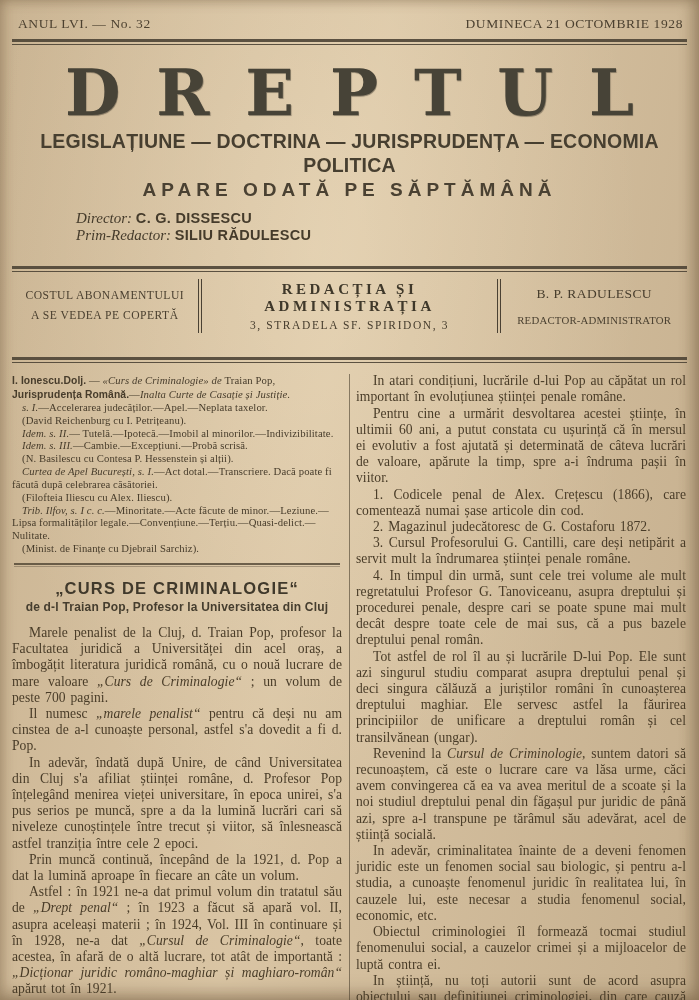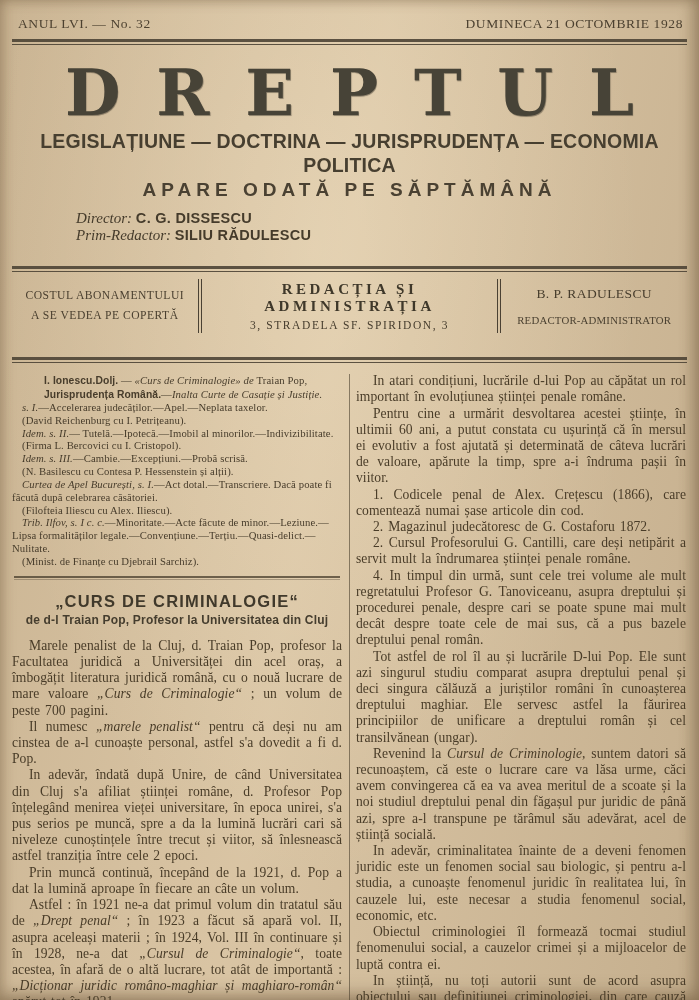--- a/index.html
+++ b/index.html
@@ -43,21 +43,21 @@
   .info-right{width:27.5%;}
   .info-right .l1{font-size:13.5px;letter-spacing:.4px;color:#473d2d;}
   .info-right .l2{font-size:10.8px;letter-spacing:.2px;margin-top:12px;color:#4b4131;}
   
   .columns{display:flex;margin-top:9px;align-items:stretch;}
   .col{width:330px;}
   .col-divider{width:1px;background:rgba(74,63,45,.6);margin:2px 6px 0 7px;}
   
   .toc{padding-top:2px;}
   .toc p{margin:0;font-size:10.7px;line-height:1.2;letter-spacing:.1px;color:#473c2b;text-indent:10px;}
-  .toc p.flush{text-indent:0;margin-left:32px;}
+  .toc p.flush{text-indent:0;}
   .seg-b{font-family:"Liberation Sans","DejaVu Sans",sans-serif;font-weight:bold;font-size:10.3px;}
   .seg-i{font-style:italic;}
   .toc-rule{margin:8px 2px 2px;height:1px;border-top:2px solid rgba(72,61,44,.75);border-bottom:1px solid rgba(72,61,44,.35);}
   
   .article-title{margin:12px 0 1px;text-align:center;font-family:"Liberation Sans","DejaVu Sans",sans-serif;
     font-weight:bold;font-size:16.5px;letter-spacing:1.2px;color:#40392b;}
   .article-byline{margin:2px 0 11px;text-align:center;font-family:"Liberation Sans","DejaVu Sans",sans-serif;
     font-weight:bold;font-size:12px;letter-spacing:.2px;color:#453d2e;}
   
   .para{margin:0;font-size:13.6px;line-height:16.2px;text-align:justify;text-indent:17px;
@@ -114,21 +114,20 @@
 
   <div class="columns">
 
     <div class="col col-left">
       <div class="toc">
           <p class="toc-entry flush"><span class="seg-b">I. Ionescu.Dolj.</span><span class="seg-n"> — </span><span class="seg-i">«Curs de Criminalogie» de </span><span class="seg-n">Traian Pop,</span></p>
           <p class="toc-entry flush"><span class="seg-b">Jurisprudența Română.</span><span class="seg-n">—</span><span class="seg-i">Inalta Curte de Casație și Justiție.</span></p>
           <p class="toc-entry"><span class="seg-i">s. I.</span><span class="seg-n">—Accelerarea judecăților.—Apel.—Neplata taxelor.</span></p>
           <p class="toc-entry"><span class="seg-n">(David Reichenburg cu I. Petrițeanu).</span></p>
           <p class="toc-entry"><span class="seg-i">Idem. s. II.</span><span class="seg-n">— Tutelă.—Ipotecă.—Imobil al minorilor.—Indivizibilitate.</span></p>
-          <p class="toc-entry"><span class="seg-n">(Firma L. Bercovici cu I. Cristopol).</span></p>
           <p class="toc-entry"><span class="seg-i">Idem. s. III.</span><span class="seg-n">—Cambie.—Excepțiuni.—Probă scrisă.</span></p>
           <p class="toc-entry"><span class="seg-n">(N. Basilescu cu Contesa P. Hessenstein și alții).</span></p>
           <p class="toc-entry"><span class="seg-i">Curtea de Apel București, s. I.</span><span class="seg-n">—Act dotal.—Transcriere. Dacă poate fi făcută după celebrarea căsătoriei.</span></p>
           <p class="toc-entry"><span class="seg-n">(Filofteia Iliescu cu Alex. Iliescu).</span></p>
           <p class="toc-entry"><span class="seg-i">Trib. Ilfov, s. I c. c.</span><span class="seg-n">—Minoritate.—Acte făcute de minor.—Leziune.—Lipsa formalităților legale.—Convențiune.—Terțiu.—Quasi-delict.—Nulitate.</span></p>
           <p class="toc-entry"><span class="seg-n">(Minist. de Finanțe cu Djebrail Sarchiz).</span></p>
         </div>
       <div class="toc-rule"></div>
       <h2 class="article-title">„CURS DE CRIMINALOGIE“</h2>
       <div class="article-byline">de d-l Traian Pop, Profesor la Universitatea din Cluj</div>
@@ -143,21 +142,21 @@
     </div>
 
     <div class="col-divider"></div>
 
     <div class="col col-right">
       <div>
           <p class="para"><span class="seg-n">In atari condițiuni, lucrările d-lui Pop au căpătat un rol important în evoluțiunea științei penale române.</span></p>
           <p class="para"><span class="seg-n">Pentru cine a urmărit desvoltarea acestei științe, în ultimii 60 ani, a putut constata cu ușurință că în mersul ei evolutiv a fost ajutată și determinată de câteva lucrări de valoare, apărute la timp, spre a-i îndruma pașii în viitor.</span></p>
           <p class="para"><span class="seg-n">1. Codicele penal de Alex. Crețescu (1866), care comentează numai șase articole din cod.</span></p>
           <p class="para"><span class="seg-n">2. Magazinul judecătoresc de G. Costaforu 1872.</span></p>
-          <p class="para"><span class="seg-n">2. Cursul Profesorului G. Cantilli, care deși netipărit a servit mult la îndrumarea științei penale române.</span></p>
+          <p class="para"><span class="seg-n">3. Cursul Profesorului G. Cantilli, care deși netipărit a servit mult la îndrumarea științei penale române.</span></p>
           <p class="para"><span class="seg-n">4. In timpul din urmă, sunt cele trei volume ale mult regretatului Profesor G. Tanoviceanu, asupra dreptului și procedurei penale, despre cari se poate spune mai mult decât despre toate cele de mai sus, că a pus bazele dreptului penal român.</span></p>
           <p class="para"><span class="seg-n">Tot astfel de rol îl au și lucrările D-lui Pop. Ele sunt azi singurul studiu comparat asupra dreptului penal și deci singura călăuză a juriștilor români în cunoașterea dreptului maghiar. Ele servesc astfel la făurirea principiilor de unificare a dreptului român și cel transilvănean (ungar).</span></p>
           <p class="para"><span class="seg-n">Revenind la </span><span class="seg-i">Cursul de Criminologie</span><span class="seg-n">, suntem datori să recunoaștem, că este o lucrare care va lăsa urme, căci avem convingerea că ea va avea meritul de a scoate și la noi studiul dreptului penal din făgașul pur juridic de până azi, spre a-l transpune pe tărâmul său adevărat, acel de știință socială.</span></p>
           <p class="para"><span class="seg-n">In adevăr, criminalitatea înainte de a deveni fenomen juridic este un fenomen social sau biologic, și pentru a-l studia, a cunoaște fenomenul juridic în realitatea lui, în cauzele lui, este necesar a studia fenomenul social, economic, etc.</span></p>
           <p class="para"><span class="seg-n">Obiectul criminologiei îl formează tocmai studiul fenomenului social, a cauzelor crimei și a mijloacelor de luptă contra ei.</span></p>
           <p class="para"><span class="seg-n">In știință, nu toți autorii sunt de acord asupra obiectului sau definițiunei criminologiei, din care cauză mulți s'au ferit a-i da o definițiune, ci s'au mărginit a da explicațiuni asupra noțiunei principiilor, metodei și diviziunei ei. Deasemenea nici denumirea de Criminologie introdusă de Garofalo și de von Liszt, nu e admisă de toți.</span></p>
         </div>
     </div>
 
   </div>

